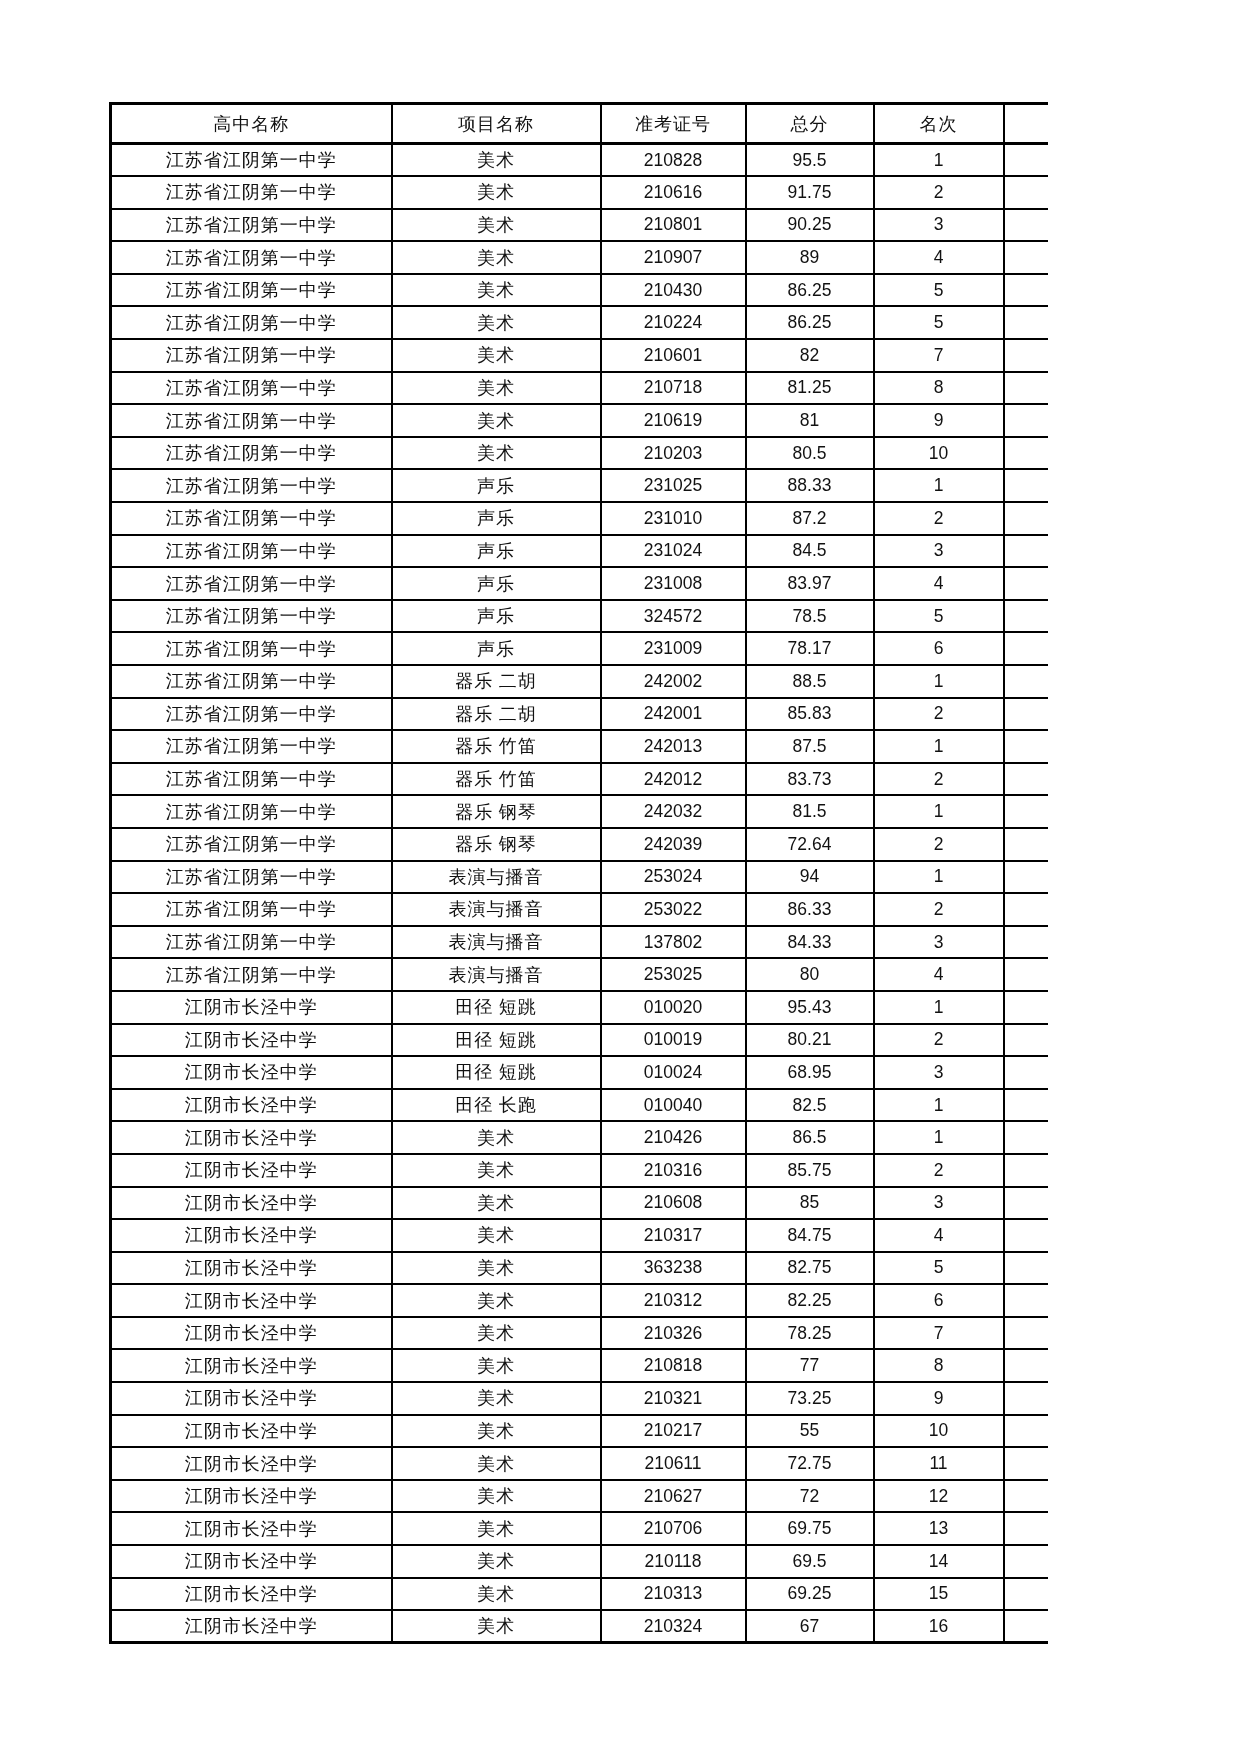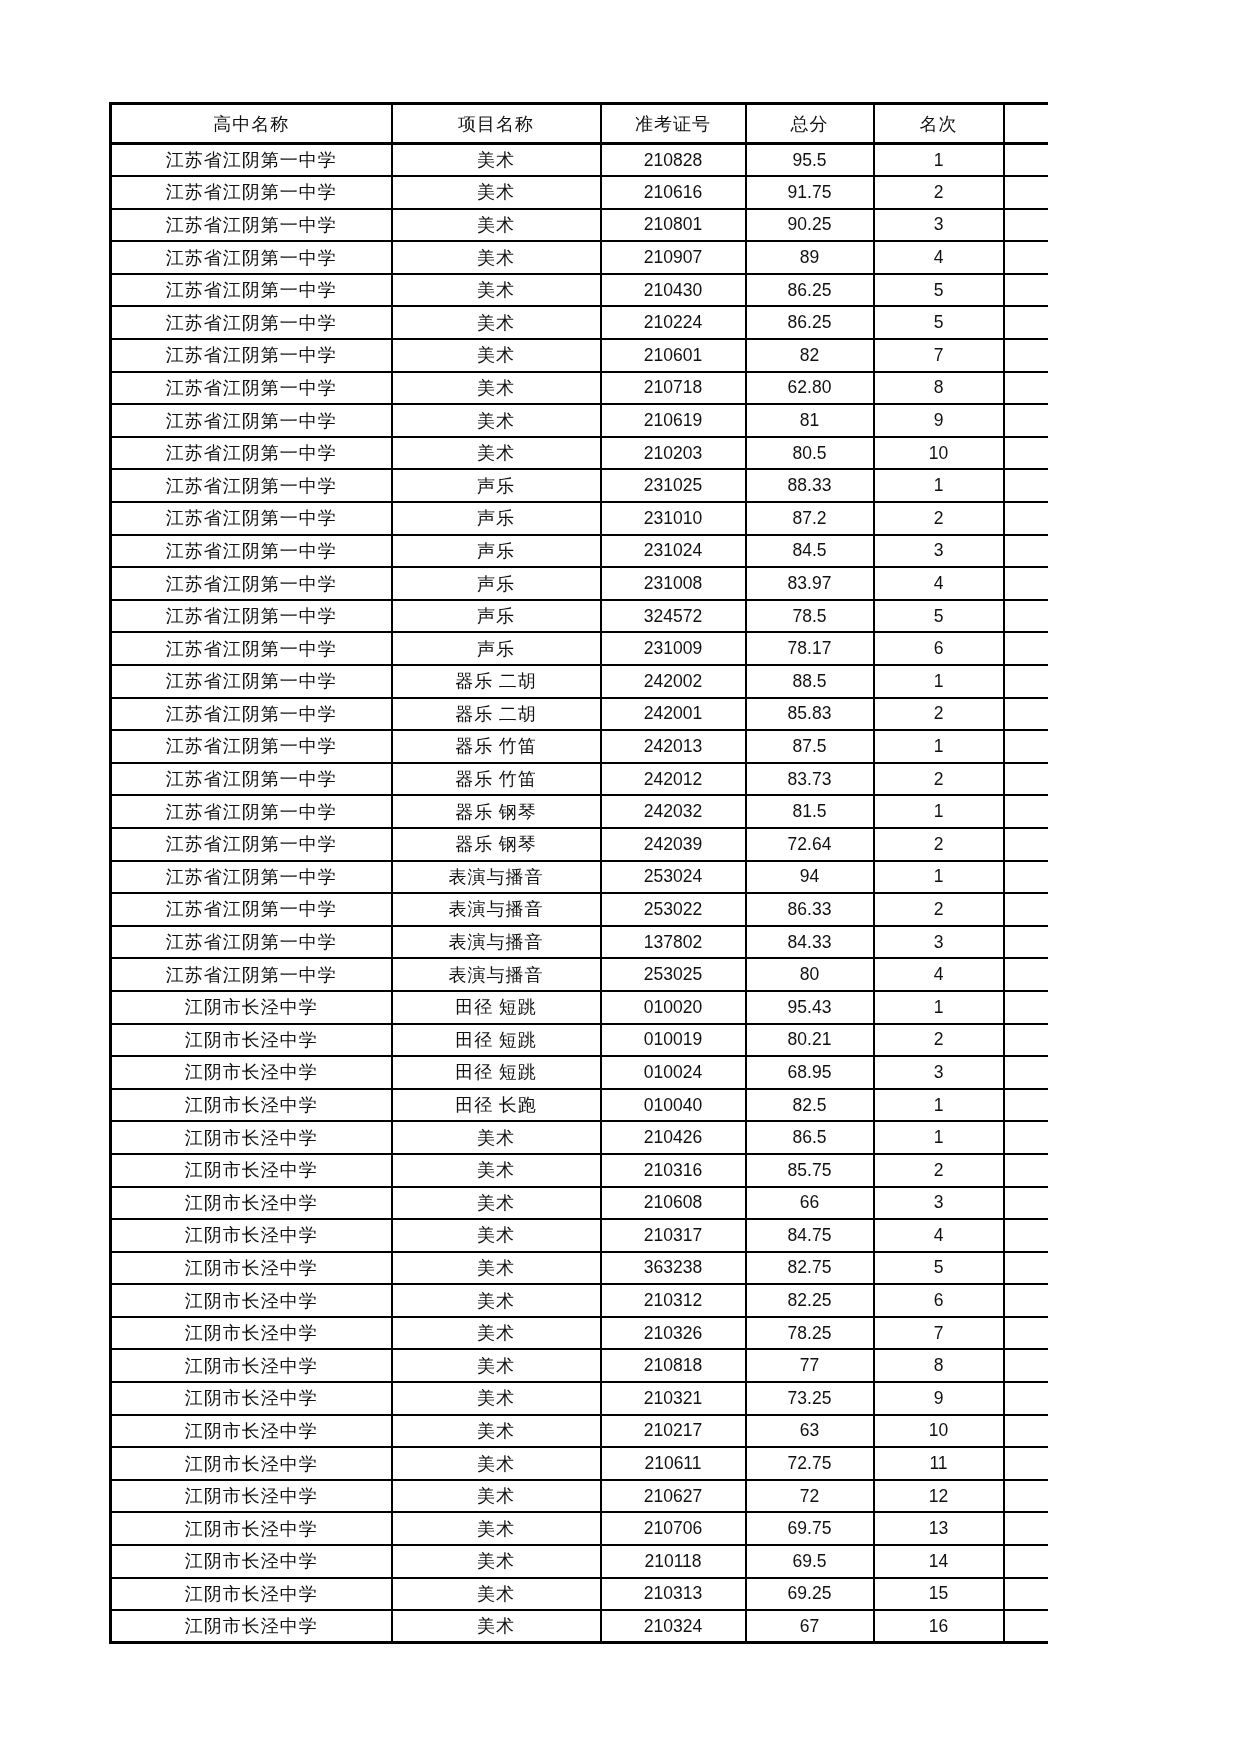--- a/index.html
+++ b/index.html
@@ -128,21 +128,21 @@
           <td class="zh">美术</td>
           <td class="num">210601</td>
           <td class="num">82</td>
           <td class="num">7</td>
           <td class="num"></td>
         </tr>
         <tr>
           <td class="zh">江苏省江阴第一中学</td>
           <td class="zh">美术</td>
           <td class="num">210718</td>
-          <td class="num">62.80</td>
+          <td class="num">81.25</td>
           <td class="num">8</td>
           <td class="num"></td>
         </tr>
         <tr>
           <td class="zh">江苏省江阴第一中学</td>
           <td class="zh">美术</td>
           <td class="num">210619</td>
           <td class="num">81</td>
           <td class="num">9</td>
           <td class="num"></td>
@@ -328,21 +328,21 @@
           <td class="zh">美术</td>
           <td class="num">210316</td>
           <td class="num">85.75</td>
           <td class="num">2</td>
           <td class="num"></td>
         </tr>
         <tr>
           <td class="zh">江阴市长泾中学</td>
           <td class="zh">美术</td>
           <td class="num">210608</td>
-          <td class="num">66</td>
+          <td class="num">85</td>
           <td class="num">3</td>
           <td class="num"></td>
         </tr>
         <tr>
           <td class="zh">江阴市长泾中学</td>
           <td class="zh">美术</td>
           <td class="num">210317</td>
           <td class="num">84.75</td>
           <td class="num">4</td>
           <td class="num"></td>
@@ -384,21 +384,21 @@
           <td class="zh">美术</td>
           <td class="num">210321</td>
           <td class="num">73.25</td>
           <td class="num">9</td>
           <td class="num"></td>
         </tr>
         <tr>
           <td class="zh">江阴市长泾中学</td>
           <td class="zh">美术</td>
           <td class="num">210217</td>
-          <td class="num">63</td>
+          <td class="num">55</td>
           <td class="num">10</td>
           <td class="num"></td>
         </tr>
         <tr>
           <td class="zh">江阴市长泾中学</td>
           <td class="zh">美术</td>
           <td class="num">210611</td>
           <td class="num">72.75</td>
           <td class="num">11</td>
           <td class="num"></td>

